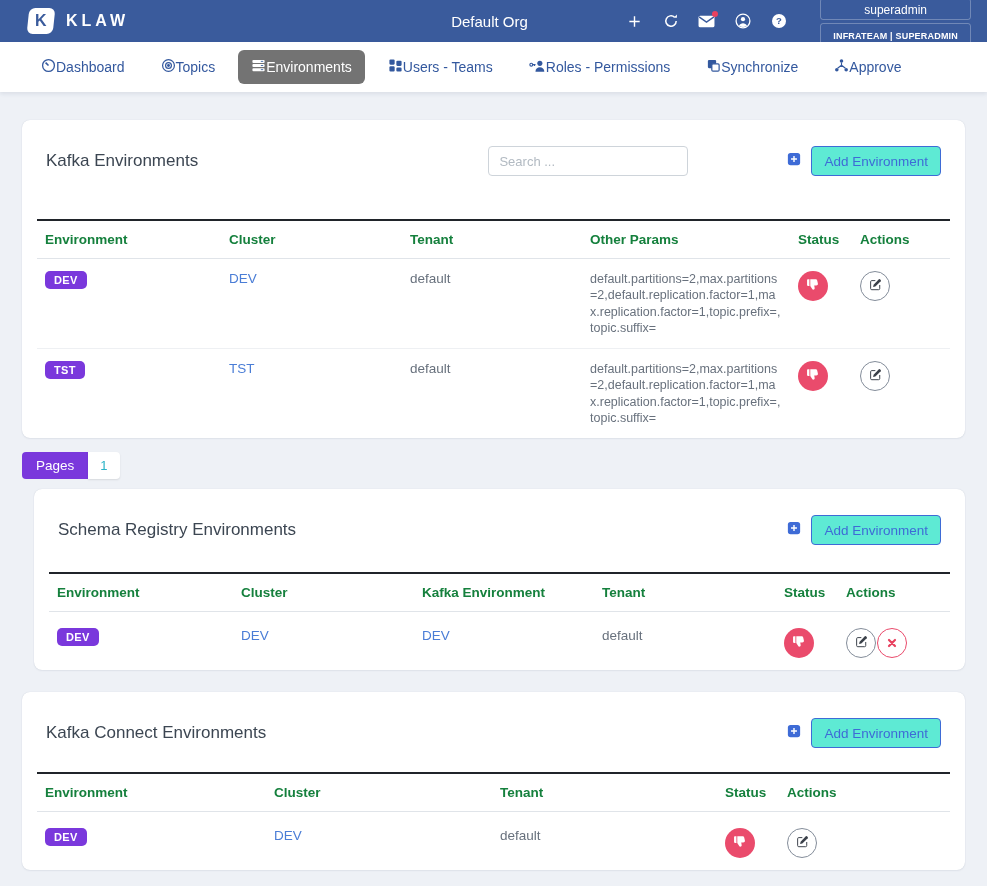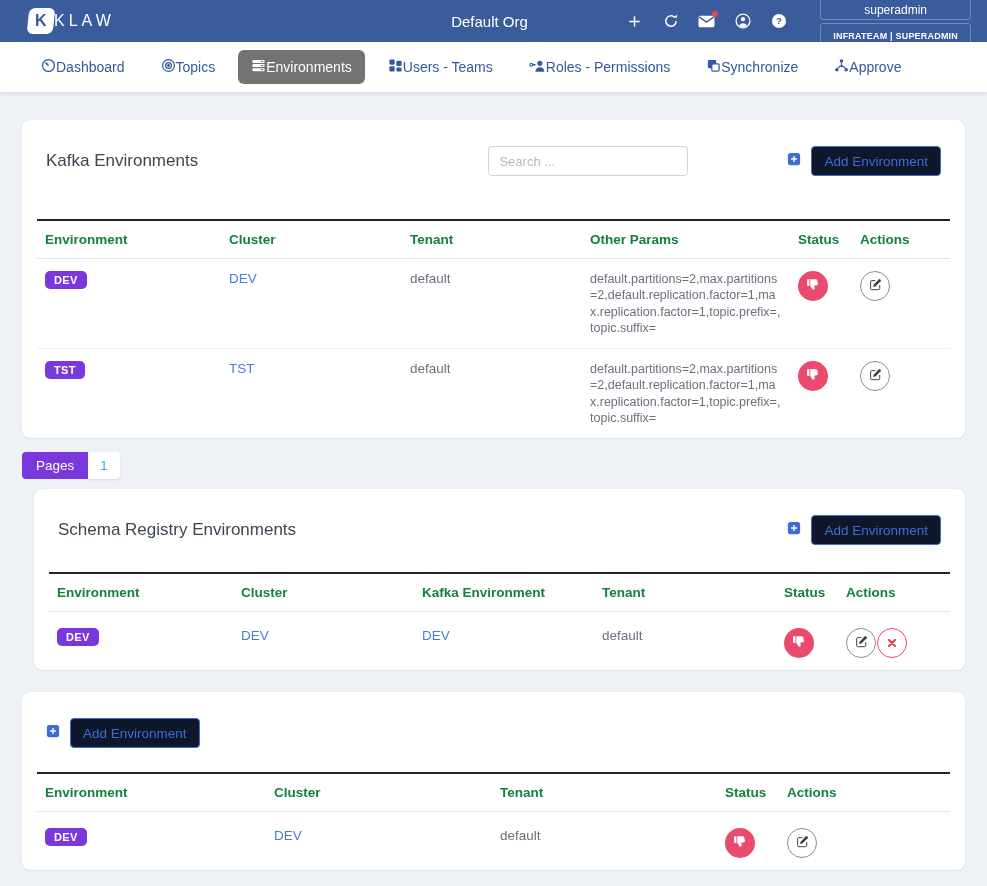--- a/index.html
+++ b/index.html
@@ -6,21 +6,21 @@
   html,body { width:987px; height:886px; overflow:hidden; background:#eef1f6;
               font-family:"Liberation Sans", sans-serif; }
 
   
   .navbar { height:42px; background:#3a5b9c; display:flex; align-items:center;
             padding:0 16px 0 28px; position:relative; color:#fff; }
   .logo { width:26px; height:26px; background:#fff; border-radius:6px;
           display:flex; align-items:center; justify-content:center;
           transform:skewX(-6deg); }
   .logo span { font-weight:bold; font-size:16px; color:#3a5b9c; transform:skewX(6deg); }
-  .brand { font-size:16px; letter-spacing:4px; font-weight:400; }
+  .brand { margin-left:12px; font-size:16px; letter-spacing:4px; font-weight:700; }
   .org-title { position:absolute; left:0; right:8px; text-align:center; font-size:15px;
                pointer-events:none; }
   .nav-right { margin-left:auto; display:flex; align-items:center; gap:19px; z-index:2; }
   .nav-ic { width:17px; height:17px; display:flex; align-items:center; justify-content:center;
             cursor:pointer; position:relative; color:#fff; font-size:18px; line-height:1; }
   .mail-dot { position:absolute; top:-2px; right:-3px; width:6px; height:6px;
               border-radius:50%; background:#e8415f; }
   .user-box { margin-left:14px; display:flex; flex-direction:column; gap:3px; }
   .user-pill { border:1px solid rgba(255,255,255,.28); border-radius:3px;
                padding:1px 12px; text-align:center; cursor:pointer; min-width:128px; }
@@ -41,21 +41,21 @@
   .page { padding:28px 22px 0; }
   .card { background:#fff; border-radius:8px;
           box-shadow:0 1px 2px rgba(30,50,90,.06), 0 0 1px rgba(30,50,90,.18); }
   .card-head { display:flex; align-items:center; padding:26px 24px 0;gap:43px; }
   .card-title { font-size:17px; color:#3c4652; font-weight:500; margin-right:auto; }
   .search-input { width:200px; height:30px; border:1px solid #ced4da; border-radius:4px;
                   padding:0 10px; font-size:13px; color:#495057; margin-right:56px;
                   font-family:"Liberation Sans", sans-serif; outline:none; }
   .search-input::placeholder { color:#b2bac2; }
   .addenv { display:flex; align-items:center; gap:10px; }
-  .btn-outline { height:30px; padding:4px 12px; background:#0f172a; border:1px solid #3e6bd6;
+  .btn-outline { height:30px; padding:4px 12px; background:#5eead4; border:1px solid #3e6bd6;
                  color:#3e6bd6; border-radius:4px; font-size:13.5px; cursor:pointer;
                  font-family:"Liberation Sans", sans-serif; }
 
   .tbl-wrap { margin:0 15px; border-top:2px solid #20242a; }
   .m1 { margin-top:43px; }  .m2 { margin-top:27px; }  .m3 { margin-top:24px; }
   table { width:100%; border-collapse:collapse; table-layout:fixed; }
   th { text-align:left; color:#15803d; font-size:13.5px; font-weight:bold;
        padding:11px 8px; border-bottom:1px solid #e0e4e9; }
   td { padding:12px 8px; vertical-align:top; font-size:13.5px; color:#68717d;
        border-bottom:1px solid #eef0f3; }
@@ -372,20 +372,21 @@
               </button>
             </td>
           </tr>
         </tbody>
       </table>
     </div>
   </section>
 
   <section class="card">
     <div class="card-head">
+      <h2 class="card-title">Kafka Connect Environments</h2>
       <div class="addenv">
         <span>
           <svg width="14" height="14" viewBox="0 0 16 16">
               <rect x="1" y="1" width="14" height="14" rx="3" fill="#3e6bd6"></rect>
               <path d="M8 4.6v6.8M4.6 8h6.8" stroke="#fff" stroke-width="1.6"></path>
             </svg>
         </span>
         <button class="btn-outline">Add Environment</button>
       </div>
     </div>

